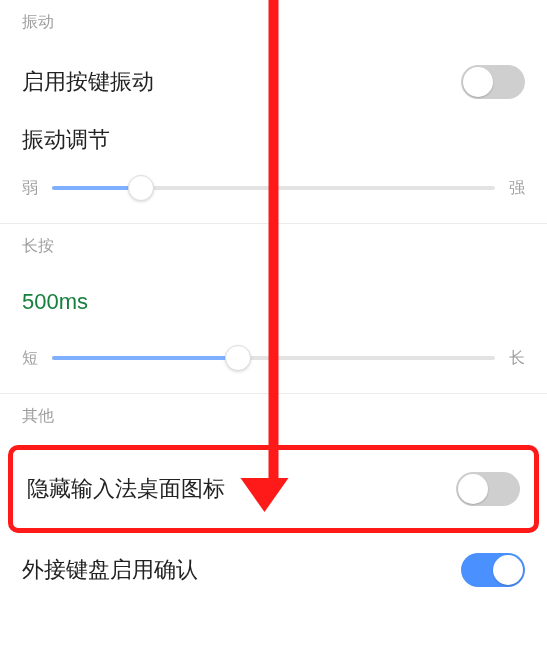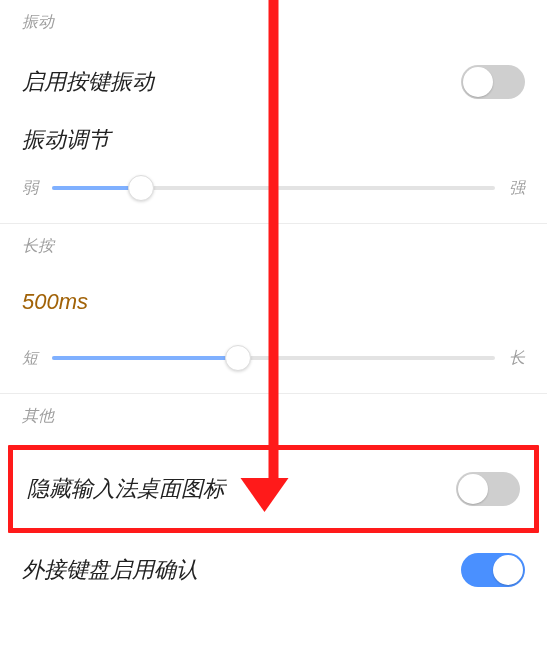--- a/index.html
+++ b/index.html
@@ -1,15 +1,15 @@
 <!DOCTYPE html>
 <html><head>
   <meta charset="utf-8">
   <style>
-    * { box-sizing: border-box; margin: 0; padding: 0; font-style: italic; }
+    * { box-sizing: border-box; margin: 0; padding: 0; }
     body {
       width: 547px;
       height: 664px;
       background: #ffffff;
       font-family: -apple-system, "PingFang SC", "Helvetica Neue", Arial, sans-serif;
       position: relative;
       overflow: hidden;
     }
     .section-header {
       color: #9e9e9e;
@@ -22,21 +22,21 @@
       justify-content: space-between;
       padding: 20px 22px;
       text-align: center;
     }
     .row-label {
       color: #222;
       font-size: 22px;
       font-weight: 500;
     }
     .row-value {
-      color: #a16207;
+      color: #15803d;
       font-size: 22px;
     }
     .toggle {
       width: 64px;
       height: 34px;
       border-radius: 17px;
       position: relative;
       cursor: pointer;
     }
     .toggle.off { background: #cfcfcf; }
@@ -98,21 +98,21 @@
       background: #fff;
       border: 1px solid #ddd;
       box-shadow: 0 1px 3px rgba(0,0,0,0.15);
     }
     .divider {
       height: 1px;
       background: #ececec;
     }
     .highlight-box {
       border: 5px solid #ff1a1a;
-      border-radius: 1px;
+      border-radius: 10px;
       margin: 6px 8px;
     }
     .highlight-box .row { padding: 22px 14px; }
     .arrow {
       position: absolute;
       top: 0;
       left: 50%;
       transform: translateX(-50%);
       pointer-events: none;
     }

